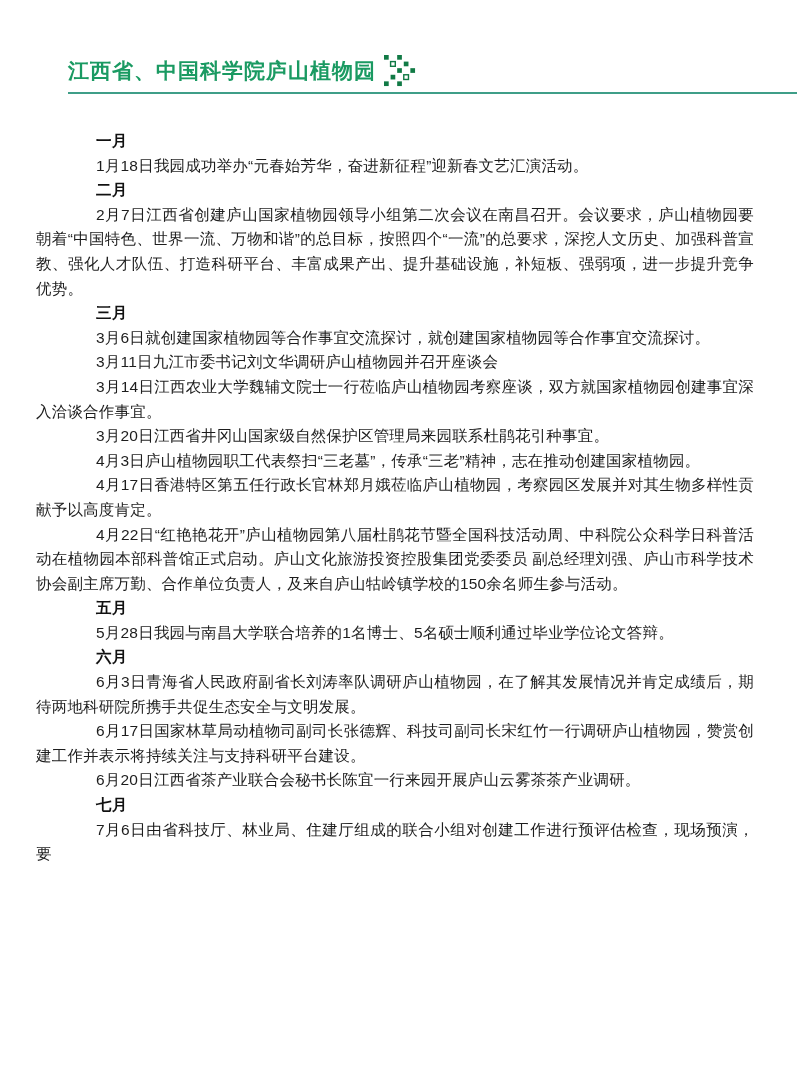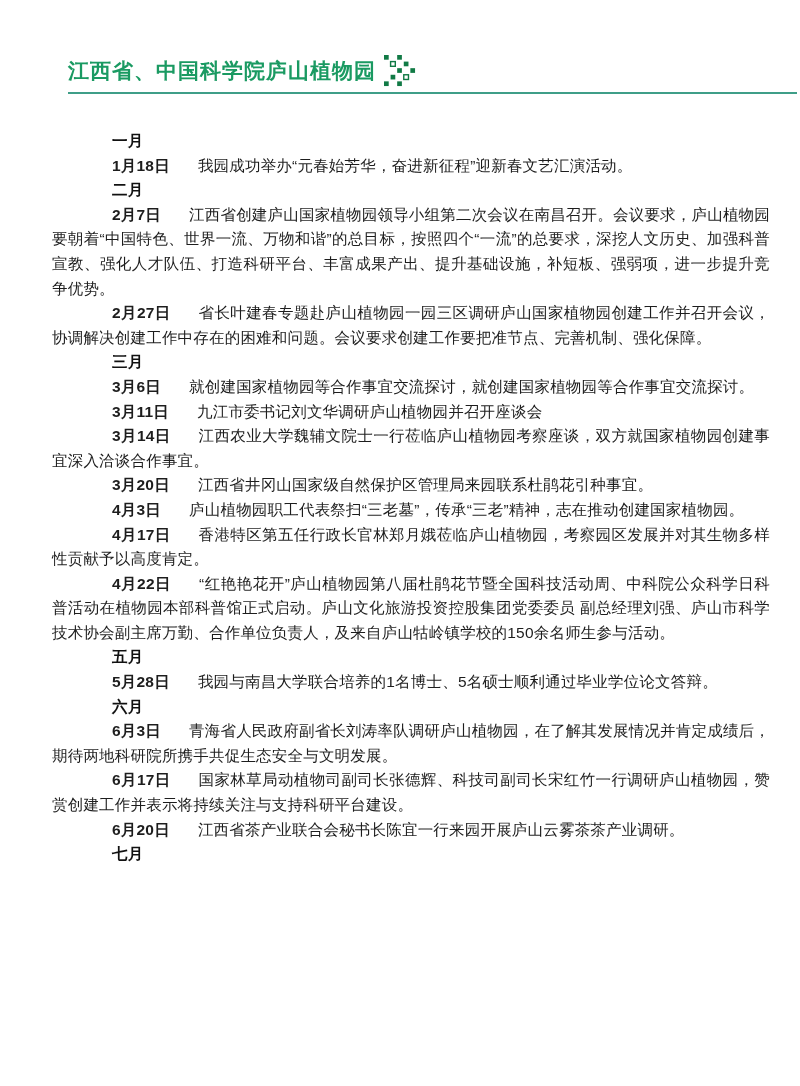--- a/index.html
+++ b/index.html
@@ -21,37 +21,37 @@
     color:#1a9a62;
     white-space:nowrap;
   }
   .pixel-icon{flex:0 0 auto;display:block;}
   .header-rule{
     position:absolute;left:68px;top:92px;width:729px;height:2px;
     background:#3f9e88;
   }
   
   .timeline{
-    position:absolute;left:52px;top:129px;width:718px;
+    position:absolute;left:36px;top:129px;width:718px;
     color:#1d1d1d;
     font-size:15.5px;line-height:24.6px;
     text-align:justify;
     letter-spacing:0.2px;
   }
   .month-heading{
     margin:0;padding-left:60px;
     font-size:15.5px;line-height:24.6px;
     font-weight:700;color:#111;
   }
   .entry{
     margin:0;
     text-indent:60px;
     font-weight:500;
   }
-  .entry-date{margin-right:28px;white-space:nowrap;font-weight:bold;}
+  .entry-date{margin-right:0;white-space:nowrap;}
   
   .footer-bar{
     position:absolute;left:38px;top:1012px;width:48px;height:13px;
     background:#8ce816;
   }
   .page-number{
     position:absolute;left:73px;top:1003px;width:49px;height:49px;
     border-radius:50%;
     background:#3e9b51;
     color:#ffffff;
@@ -81,34 +81,34 @@
       <rect x="14" y="28" width="5" height="5" fill="#117a45"></rect>
     </svg>
   </div>
   <div class="header-rule"></div>
 
   <main class="timeline" id="timeline">
       <h2 class="month-heading">一月</h2>
       <p class="entry"><span class="entry-date">1月18日</span><span>我园成功举办“元春始芳华，奋进新征程”迎新春文艺汇演活动。</span></p>
       <h2 class="month-heading">二月</h2>
       <p class="entry"><span class="entry-date">2月7日</span><span>江西省创建庐山国家植物园领导小组第二次会议在南昌召开。会议要求，庐山植物园要朝着“中国特色、世界一流、万物和谐”的总目标，按照四个“一流”的总要求，深挖人文历史、加强科普宣教、强化人才队伍、打造科研平台、丰富成果产出、提升基础设施，补短板、强弱项，进一步提升竞争优势。</span></p>
-      <p class="entry"><span class="entry-date">2月27日</span><span>省长叶建春专题赴庐山植物园一园三区调研庐山国家植物园创建工作并召开会议，协调解决创建工作中存在的困难和问题。会议要求创建工作要把准节点、完善机制、强化保障。</span></p>
       <h2 class="month-heading">三月</h2>
       <p class="entry"><span class="entry-date">3月6日</span><span>就创建国家植物园等合作事宜交流探讨，就创建国家植物园等合作事宜交流探讨。</span></p>
       <p class="entry"><span class="entry-date">3月11日</span><span>九江市委书记刘文华调研庐山植物园并召开座谈会</span></p>
       <p class="entry"><span class="entry-date">3月14日</span><span>江西农业大学魏辅文院士一行莅临庐山植物园考察座谈，双方就国家植物园创建事宜深入洽谈合作事宜。</span></p>
       <p class="entry"><span class="entry-date">3月20日</span><span>江西省井冈山国家级自然保护区管理局来园联系杜鹃花引种事宜。</span></p>
       <p class="entry"><span class="entry-date">4月3日</span><span>庐山植物园职工代表祭扫“三老墓”，传承“三老”精神，志在推动创建国家植物园。</span></p>
       <p class="entry"><span class="entry-date">4月17日</span><span>香港特区第五任行政长官林郑月娥莅临庐山植物园，考察园区发展并对其生物多样性贡献予以高度肯定。</span></p>
       <p class="entry"><span class="entry-date">4月22日</span><span>“红艳艳花开”庐山植物园第八届杜鹃花节暨全国科技活动周、中科院公众科学日科普活动在植物园本部科普馆正式启动。庐山文化旅游投资控股集团党委委员 副总经理刘强、庐山市科学技术协会副主席万勤、合作单位负责人，及来自庐山牯岭镇学校的150余名师生参与活动。</span></p>
       <h2 class="month-heading">五月</h2>
       <p class="entry"><span class="entry-date">5月28日</span><span>我园与南昌大学联合培养的1名博士、5名硕士顺利通过毕业学位论文答辩。</span></p>
       <h2 class="month-heading">六月</h2>
       <p class="entry"><span class="entry-date">6月3日</span><span>青海省人民政府副省长刘涛率队调研庐山植物园，在了解其发展情况并肯定成绩后，期待两地科研院所携手共促生态安全与文明发展。</span></p>
       <p class="entry"><span class="entry-date">6月17日</span><span>国家林草局动植物司副司长张德辉、科技司副司长宋红竹一行调研庐山植物园，赞赏创建工作并表示将持续关注与支持科研平台建设。</span></p>
       <p class="entry"><span class="entry-date">6月20日</span><span>江西省茶产业联合会秘书长陈宜一行来园开展庐山云雾茶茶产业调研。</span></p>
       <h2 class="month-heading">七月</h2>
+      <p class="entry"><span class="entry-date">7月6日</span><span>由省科技厅、林业局、住建厅组成的联合小组对创建工作进行预评估检查，现场预演，要</span></p>
     </main>
 
   <div class="footer-bar"></div>
   <div class="page-number">79</div>
 
 </div>
 
 </body></html>

